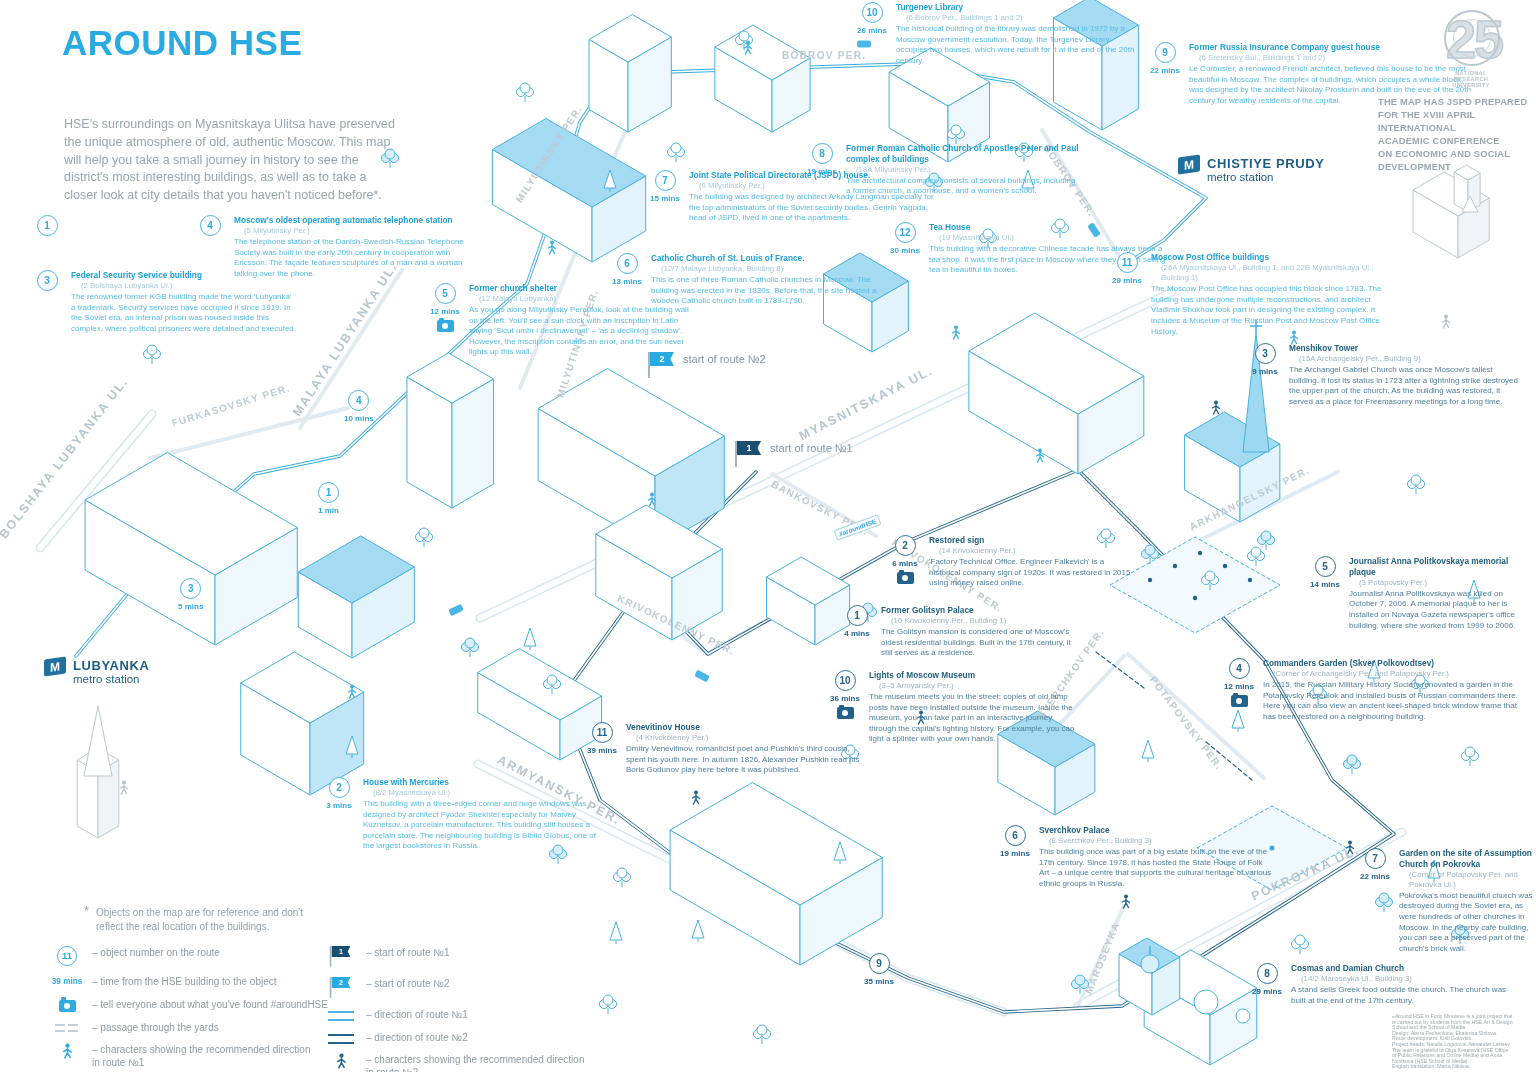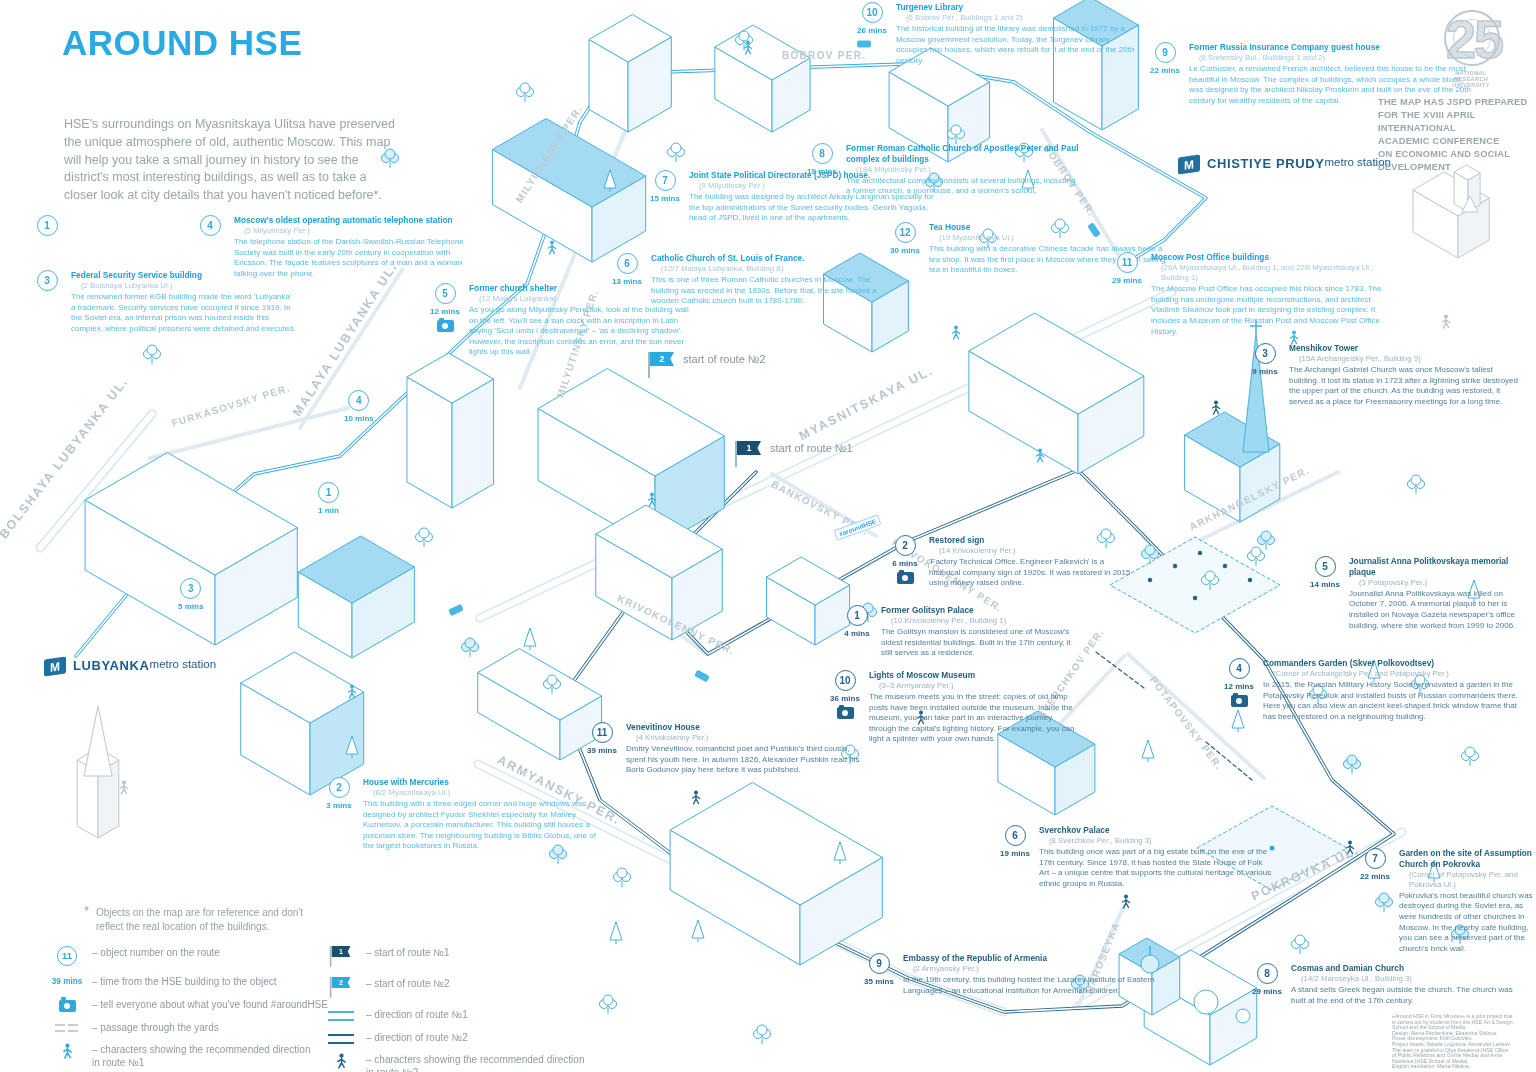--- a/index.html
+++ b/index.html
@@ -40,21 +40,21 @@
   .r2 .poi-addr{color:#9db4c0}
   .r2 .poi-body{color:#4f7f9c}
   .cam{position:relative;width:17px;height:12px;border-radius:2px;background:currentColor;display:inline-block}
   .cam::before{content:"";position:absolute;left:5.5px;top:3px;width:6px;height:6px;border-radius:50%;background:#fff}
   .cam::after{content:"";position:absolute;left:2px;top:-2.5px;width:5px;height:3px;background:currentColor;border-radius:1px}
   .r1 .cam{color:#2fa9df}.r2 .cam{color:#23638b}
   .mk{position:absolute;display:flex;flex-direction:column;align-items:center;gap:3px}
   
   .metro{position:absolute;display:flex;gap:7px;align-items:flex-start}
   .m-ic{width:22px;height:17px;background:#1f6f9f;color:#fff;font-weight:bold;font-size:12px;display:flex;align-items:center;justify-content:center;border-radius:2px;transform:skewY(-8deg)}
-  .m-txt{display:flex;flex-direction:row}
+  .m-txt{display:flex;flex-direction:column}
   .m-name{font-weight:bold;color:#1d5d86;font-size:13px;letter-spacing:.6px}
   .m-sub{color:#1d5d86;font-size:11.5px;font-style:normal}
   
   .landmark{position:absolute;color:#b3bfc7;font-weight:bold;font-size:11.5px;letter-spacing:1.6px;text-align:center;line-height:1.45}
   
   .rs{position:absolute;display:flex;align-items:flex-start;gap:7px;font-size:11px;color:#8796a0}
   .flagwrap{position:relative;width:28px;height:26px;display:inline-block;flex:0 0 28px}
   .flagpole{position:absolute;left:0;top:0;width:2px;height:26px;background:#a4b6c1}
   .flag{position:absolute;left:2px;top:0;width:24px;height:14px;clip-path:polygon(0 0,100% 0,85% 50%,100% 100%,0 100%);color:#fff;font-size:9px;font-weight:bold;text-align:center;line-height:14px;font-style:normal}
   .f1 .flag{background:#1b4f72}
@@ -806,33 +806,28 @@
       </div>
       <div class="poi r2" style="left: 1250px; top: 963px; width: 266px;">
         <div class="poi-left">
           <span class="poi-circle">8</span>
           <span class="poi-mins">29 mins</span>
 
         </div>
         <div class="poi-text">
           <div class="poi-title">Cosmas and Damian Church</div>
           <div class="poi-addr">(14/2 Maroseyka Ul., Building 3)</div>
-          <div class="poi-body">A stand sells Greek began outside the church. The church was built at the end of the 17th century.</div>
+          <div class="poi-body">A stand sells Greek food outside the church. The church was built at the end of the 17th century.</div>
         </div>
       </div>
       <div class="poi r2" style="left: 862px; top: 953px; width: 311px;">
         <div class="poi-left">
           <span class="poi-circle">9</span>
           <span class="poi-mins">35 mins</span>
 
-        </div>
-        <div class="poi-text">
-          <div class="poi-title">Embassy of the Republic of Armenia</div>
-          <div class="poi-addr">(2 Armyansky Per.)</div>
-          <div class="poi-body">In the 19th century, this building hosted the Lazarev Institute of Eastern Languages – an educational institution for Armenian children.</div>
         </div>
       </div>
       <div class="poi r2" style="left: 828px; top: 670px; width: 251px;">
         <div class="poi-left">
           <span class="poi-circle">10</span>
           <span class="poi-mins">36 mins</span>
           <span class="cam"></span>
         </div>
         <div class="poi-text">
           <div class="poi-title">Lights of Moscow Museum</div>

